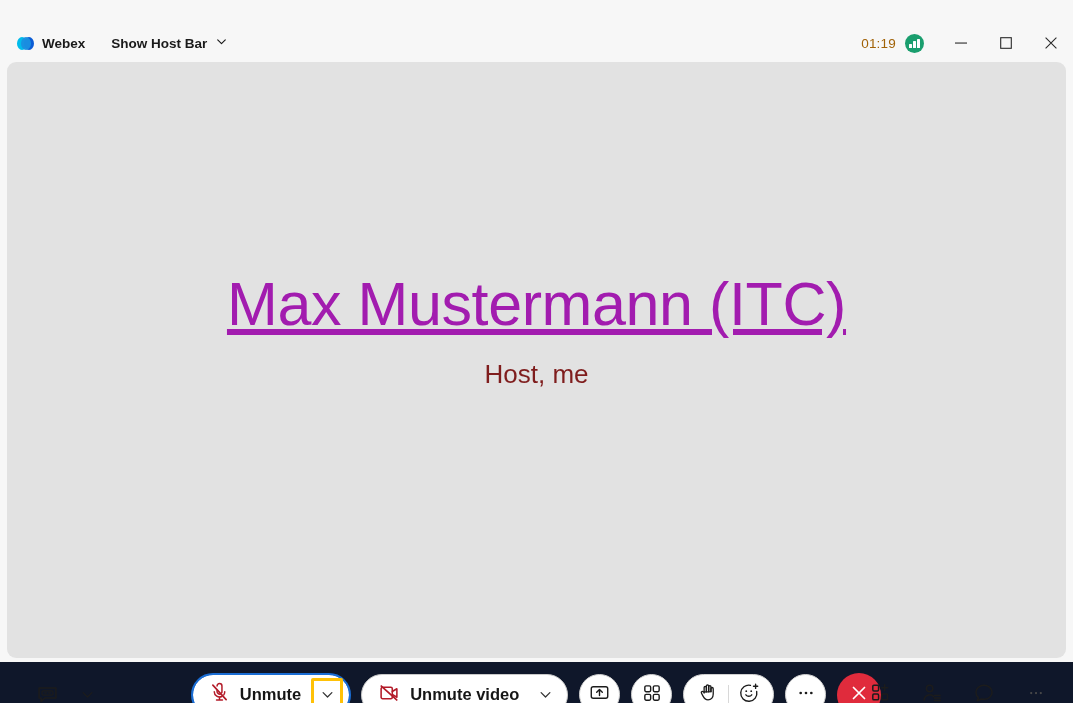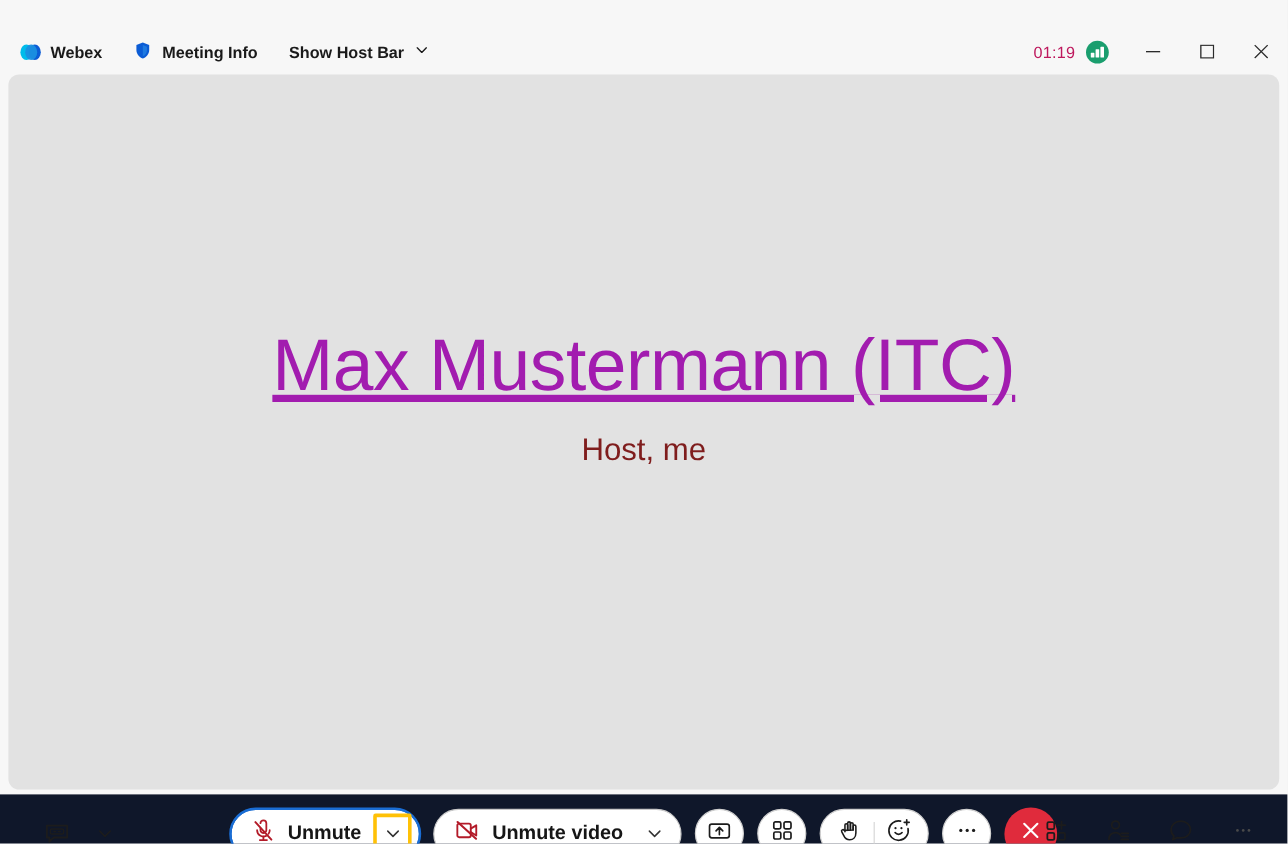--- a/index.html
+++ b/index.html
@@ -33,21 +33,21 @@
     position: absolute; top: 2px; width: 10px; height: 13px; border-radius: 50%;
   }
   .webex-logo i.l { left: 0; background: #00bceb; }
   .webex-logo i.r { right: 0; background: #0b5cd5; }
   .webex-logo i.c {
     left: 3.5px; width: 10px; background: #1a8fe0; z-index: 2; opacity: .95;
   }
 
   .spacer { flex: 1 1 auto; }
 
-  .clock { font-size: 13.5px; color: #be185d; font-weight: 400; letter-spacing: .2px; }
+  .clock { font-size: 13.5px; color: #a16207; font-weight: 400; letter-spacing: .2px; }
   .netq {
     width: 19px; height: 19px; border-radius: 50%; background: #1a9e6e;
     margin-left: 9px; display: flex; align-items: flex-end;
     justify-content: center; gap: 1.5px; padding-bottom: 5px; flex: none;
   }
   .netq span { width: 2.5px; background: #fff; border-radius: .5px; display: block; }
   .netq span:nth-child(1) { height: 4px; }
   .netq span:nth-child(2) { height: 6.5px; }
   .netq span:nth-child(3) { height: 9px; }
 
@@ -142,29 +142,20 @@
 
     <div class="tb-item" id="brand">
       <span class="webex-logo">
         <i class="l"></i>
           <i class="r"></i>
           <i class="c"></i>
       </span>
       <span>Webex</span>
     </div>
 
-    <div class="tb-item" id="meetinginfo">
-      <span>
-        <svg width="16" height="16" viewBox="0 0 24 24">
-          <path d="M12 2 L20 5.2 V11.5 C20 16.4 16.6 20.6 12 22 C7.4 20.6 4 16.4 4 11.5 V5.2 Z" fill="#0b5cd5"></path>
-          <path d="M12 5.2 L17.2 7.3 V11.7 C17.2 15.2 15 18.3 12 19.4 Z" fill="#1f7ae0"></path>
-        </svg>
-      </span>
-      <span>Meeting Info</span>
-    </div>
 
     <div class="tb-item" id="showmenubar">
       <span>Show Host Bar</span>
       <span>
         <svg width="13" height="13" viewBox="0 0 24 24" fill="none" stroke="#1a1a1a" stroke-width="2.1" stroke-linecap="round" stroke-linejoin="round">
           <path d="M5 9 L12 16 L19 9"></path>
         </svg>
       </span>
     </div>
 

